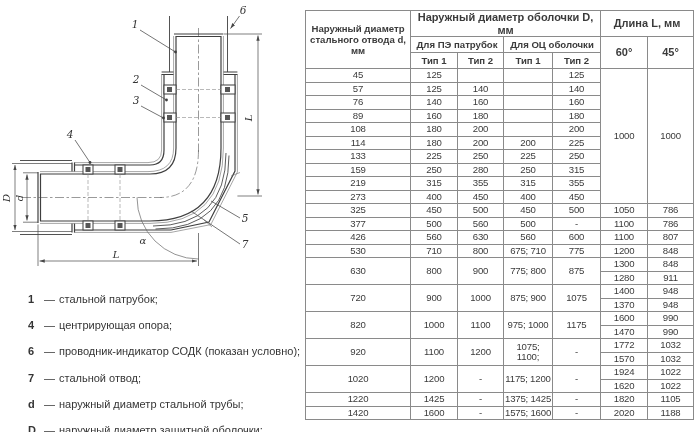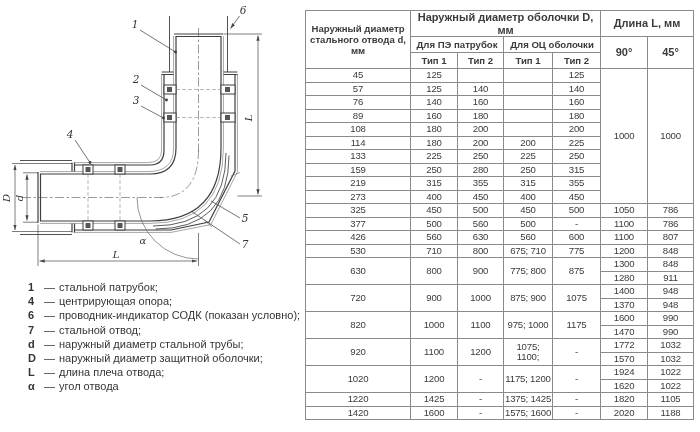--- a/index.html
+++ b/index.html
@@ -7,21 +7,21 @@
     width:700px;height:432px;position:relative;overflow:hidden;
     background:#ffffff;color:#3b3b3b;
     font-family:"Liberation Sans",sans-serif;
   }
   #drawing{position:absolute;left:0;top:0;}
   
   #legend{
     position:absolute;left:28px;top:280px;
     font-size:11px;line-height:14.2px;color:#353535;
   }
-  .legend-item{white-space:nowrap;}
+  .legend-item{white-space:nowrap;margin-top:12px;}
   .legend-key{display:inline-block;min-width:12px;font-weight:bold;}
   .legend-sep{padding:0 4px;}
   
   #spec{
     position:absolute;left:305px;top:10px;width:389px;
     border-collapse:collapse;table-layout:fixed;
     border:1.4px solid #777;
     font-family:"Liberation Sans",sans-serif;
   }
   #spec th,#spec td{
@@ -210,21 +210,21 @@
   </colgroup>
   <thead>
     <tr>
       <th rowspan="3">Наружный диаметр стального отвода d, мм</th>
       <th colspan="4" class="big">Наружный диаметр оболочки D, мм</th>
       <th colspan="2" class="big">Длина L, мм</th>
     </tr>
     <tr>
       <th colspan="2">Для ПЭ патрубок</th>
       <th colspan="2">Для ОЦ оболочки</th>
-      <th rowspan="2" class="big">90°</th>
+      <th rowspan="2" class="big">60°</th>
       <th rowspan="2" class="big">45°</th>
     </tr>
     <tr>
       <th>Тип 1</th>
       <th>Тип 2</th>
       <th>Тип 1</th>
       <th>Тип 2</th>
     </tr>
   </thead>
   <tbody>

